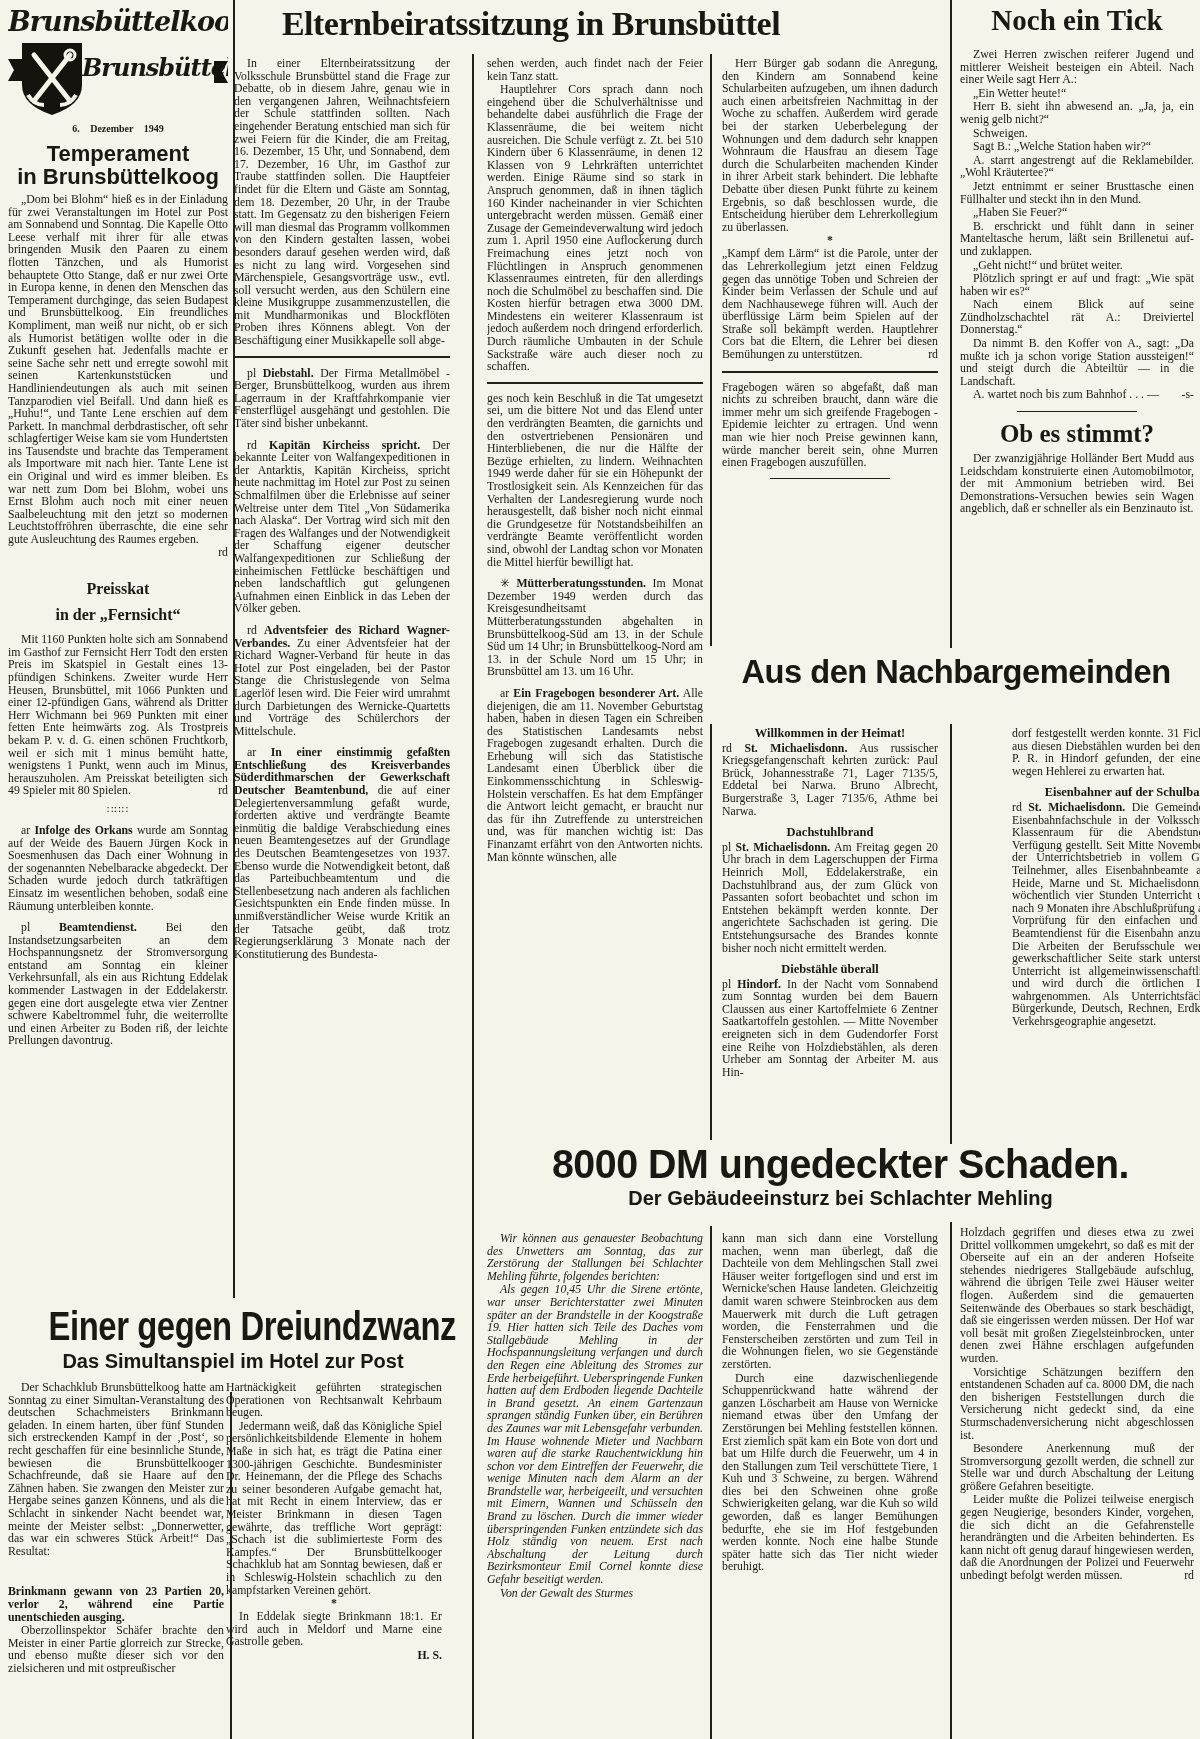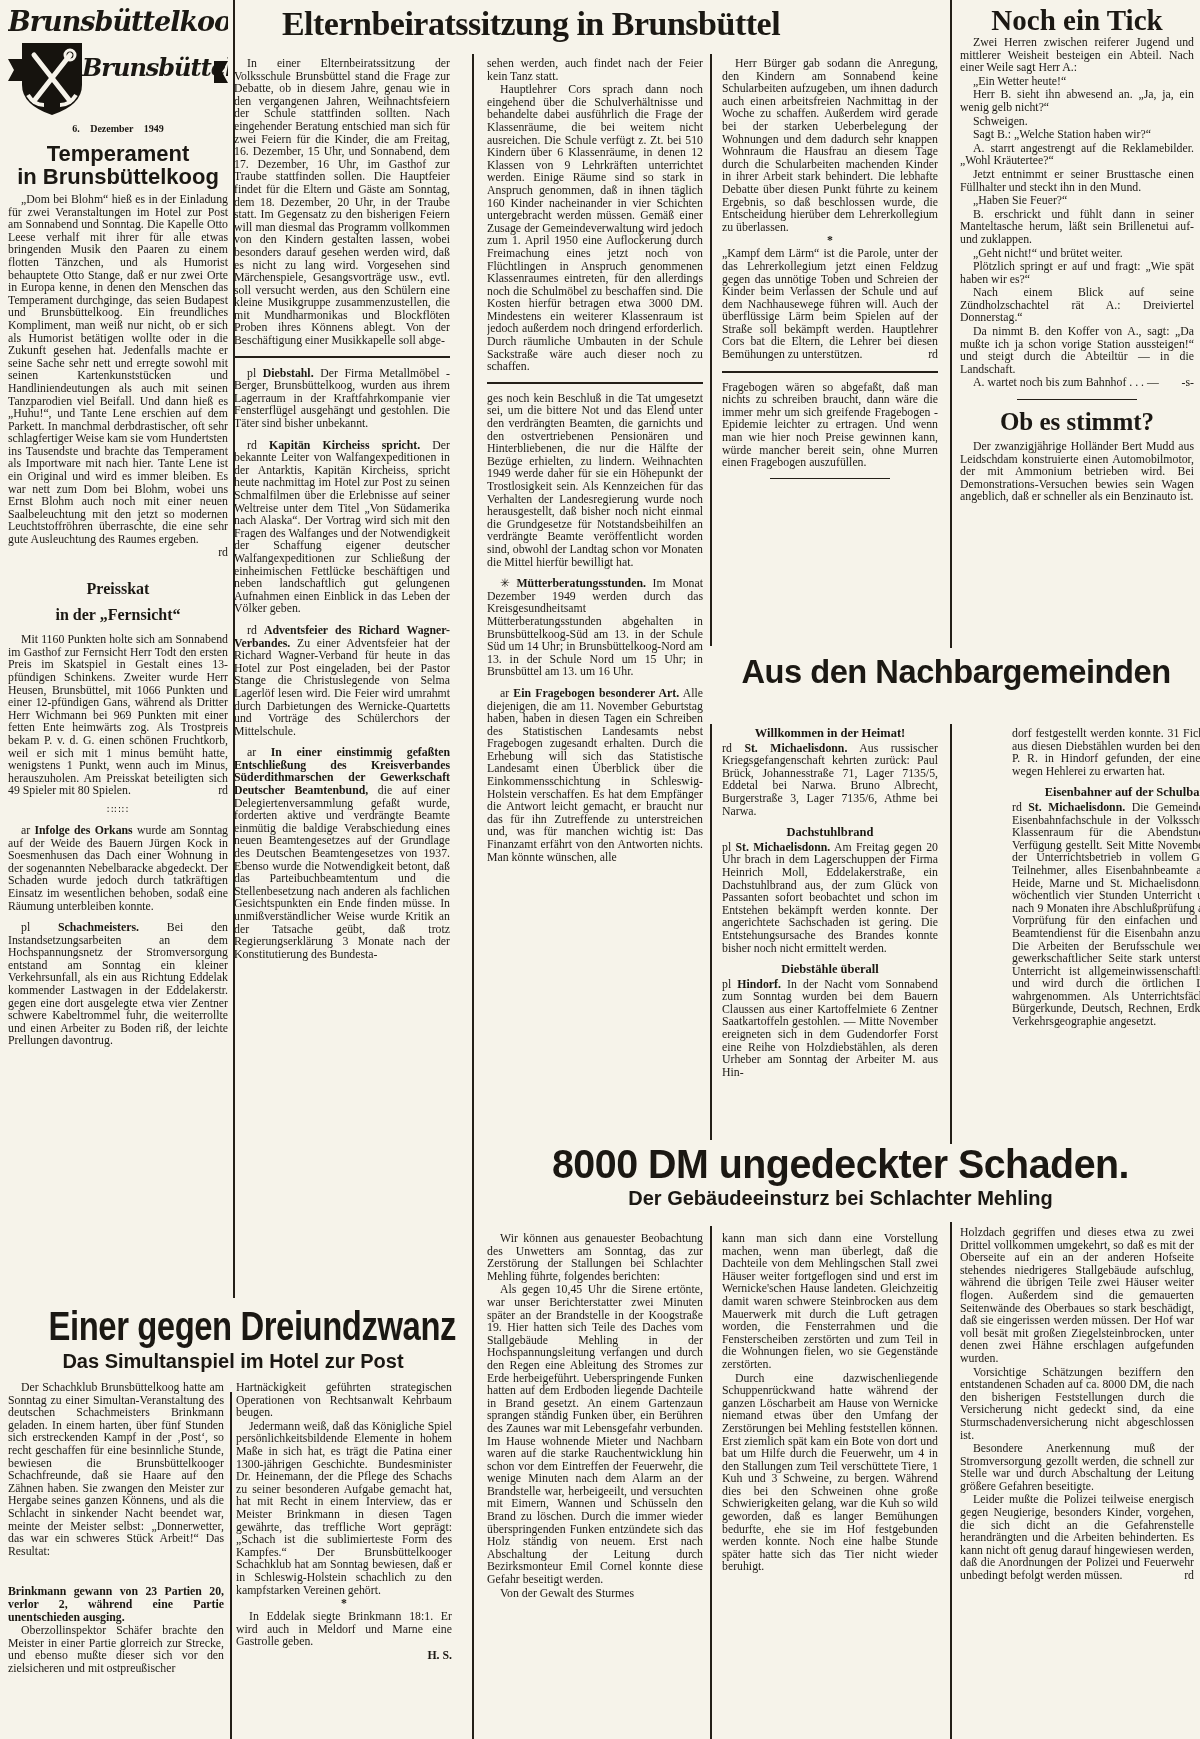--- a/index.html
+++ b/index.html
@@ -102,21 +102,21 @@
       <div class="clear"></div>
     </div>
 
     <div class="squiggle">∷∷∷</div>
 
     <div class="body-text">
       <p class="item"><span class="tag">ar</span>
         <b class="lead">Infolge des Orkans</b>
         <span>wurde am Sonntag auf der Weide des Bauern Jürgen Kock in Soesmenhusen das Dach einer Wohnung in der sogenannten Nebelbaracke abgedeckt. Der Schaden wurde jedoch durch tatkräftigen Einsatz im wesentlichen behoben, sodaß eine Räumung unterbleiben konnte.</span></p>
       <p class="item"><span class="tag">pl</span>
-        <b class="lead">Schachmeisters.</b>
+        <b class="lead">Beamtendienst.</b>
         <span>Bei den Instandsetzungsarbeiten an dem Hochspannungsnetz der Stromversorgung entstand am Sonntag ein kleiner Verkehrsunfall, als ein aus Richtung Eddelak kommender Lastwagen in der Eddelakerstr. gegen eine dort ausgelegte etwa vier Zentner schwere Kabeltrommel fuhr, die weiterrollte und einen Arbeiter zu Boden riß, der leichte Prellungen davontrug.</span></p>
     </div>
   </div>
 
   <div class="abs hl-main" style="left:248px;top:6px;width:566px;">Elternbeiratssitzung in Brunsbüttel</div>
 
   <div class="abs body-text" style="left:234px;top:57px;width:216px;height:1238px;overflow:hidden;">
     <p>In einer Elternbeiratssitzung der Volksschule Brunsbüttel stand die Frage zur Debatte, ob in diesem Jahre, genau wie in den vergangenen Jahren, Weihnachtsfeiern der Schule stattfinden sollten. Nach eingehender Beratung entschied man sich für zwei Feiern für die Kinder, die am Freitag, 16. Dezember, 15 Uhr, und Sonnabend, dem 17. Dezember, 16 Uhr, im Gasthof zur Traube stattfinden sollen. Die Hauptfeier findet für die Eltern und Gäste am Sonntag, dem 18. Dezember, 20 Uhr, in der Traube statt. Im Gegensatz zu den bisherigen Feiern will man diesmal das Programm vollkommen von den Kindern gestalten lassen, wobei besonders darauf gesehen werden wird, daß es nicht zu lang wird. Vorgesehen sind Märchenspiele, Gesangsvorträge usw., evtl. soll versucht werden, aus den Schülern eine kleine Musikgruppe zusammenzustellen, die mit Mundharmonikas und Blockflöten Proben ihres Könnens ablegt. Von der Beschäftigung einer Musikkapelle soll abge-</p>
     <hr class="colrule">
     <p class="item"><span class="tag">pl</span>
@@ -169,21 +169,21 @@
       <b class="lead">St. Michaelisdonn.</b>
       <span>Am Freitag gegen 20 Uhr brach in dem Lagerschuppen der Firma Heinrich Moll, Eddelakerstraße, ein Dachstuhlbrand aus, der zum Glück von Passanten sofort beobachtet und schon im Entstehen bekämpft werden konnte. Der angerichtete Sachschaden ist gering. Die Entstehungsursache des Brandes konnte bisher noch nicht ermittelt werden.</span></p>
     <div class="subhead3">Diebstähle überall</div>
     <p class="noind"><span class="tag">pl</span>
       <b class="lead">Hindorf.</b>
       <span>In der Nacht vom Sonnabend zum Sonntag wurden bei dem Bauern Claussen aus einer Kartoffelmiete 6 Zentner Saatkartoffeln gestohlen. — Mitte November ereigneten sich in dem Gudendorfer Forst eine Reihe von Holzdiebstählen, als deren Urheber am Sonntag der Arbeiter M. aus Hin-</span></p>
   </div>
 
   <div class="abs" style="left:960px;top:4px;width:234px;height:644px;overflow:hidden;">
     <div class="hl-serif" style="font-size:29px;line-height:32px;">Noch ein Tick</div>
-    <div class="body-text" style="margin-top:0;">
+    <div class="body-text" style="margin-top:12px;">
       <p>Zwei Herren zwischen reiferer Jugend und mittlerer Weisheit besteigen ein Abteil. Nach einer Weile sagt Herr A.:</p>
       <p>„Ein Wetter heute!“</p>
       <p>Herr B. sieht ihn abwesend an. „Ja, ja, ein wenig gelb nicht?“</p>
       <p>Schweigen.</p>
       <p>Sagt B.: „Welche Station haben wir?“</p>
       <p>A. starrt angestrengt auf die Reklamebilder. „Wohl Kräutertee?“</p>
       <p>Jetzt entnimmt er seiner Brusttasche einen Füllhalter und steckt ihn in den Mund.</p>
       <p>„Haben Sie Feuer?“</p>
       <p>B. erschrickt und fühlt dann in seiner Manteltasche herum, läßt sein Brillenetui auf- und zuklappen.</p>
       <p>„Geht nicht!“ und brütet weiter.</p>
@@ -207,21 +207,21 @@
     <p class="noind"><span class="tag">rd</span>
       <b class="lead">St. Michaelisdonn.</b>
       <span>Die Gemeinde hat der Eisenbahnfachschule in der Volksschule einen Klassenraum für die Abendstunden zur Verfügung gestellt. Seit Mitte November ist jetzt der Unterrichtsbetrieb in vollem Gange. 23 Teilnehmer, alles Eisenbahnbeamte aus Burg, Heide, Marne und St. Michaelisdonn, erhalten wöchentlich vier Stunden Unterricht und legen nach 9 Monaten ihre Abschlußprüfung ab, die als Vorprüfung für den einfachen und mitleren Beamtendienst für die Eisenbahn anzusehen ist. Die Arbeiten der Berufsschule werden von gewerkschaftlicher Seite stark unterstützt. Der Unterricht ist allgemeinwissenschaftlicher Art und wird durch die örtlichen Lehrkräfte wahrgenommen. Als Unterrichtsfächer sind Bürgerkunde, Deutsch, Rechnen, Erdkunde und Verkehrsgeographie angesetzt.</span></p>
   </div>
 
   <div class="abs" style="left:487px;top:1142px;width:707px;">
     <div class="hl-sans-big" style="font-size:41px;line-height:44px;">8000 DM ungedeckter Schaden.</div>
     <div class="subhead-sans" style="font-size:20px;line-height:24px;">Der Gebäudeeinsturz bei Schlachter Mehling</div>
   </div>
 
-  <div class="abs body-text" style="left:487px;top:1232px;width:216px;height:505px;overflow:hidden;">
+  <div class="abs body-text" style="left:487px;top:1232px;width:216px;height:505px;overflow:hidden;font-style:italic;">
     <p>Wir können aus genauester Beobachtung des Unwetters am Sonntag, das zur Zerstörung der Stallungen bei Schlachter Mehling führte, folgendes berichten:</p>
     <p>Als gegen 10,45 Uhr die Sirene ertönte, war unser Berichterstatter zwei Minuten später an der Brandstelle in der Koogstraße 19. Hier hatten sich Teile des Daches vom Stallgebäude Mehling in der Hochspannungsleitung verfangen und durch den Regen eine Ableitung des Stromes zur Erde herbeigeführt. Ueberspringende Funken hatten auf dem Erdboden liegende Dachteile in Brand gesetzt. An einem Gartenzaun sprangen ständig Funken über, ein Berühren des Zaunes war mit Lebensgefahr verbunden. Im Hause wohnende Mieter und Nachbarn waren auf die starke Rauchentwicklung hin schon vor dem Eintreffen der Feuerwehr, die wenige Minuten nach dem Alarm an der Brandstelle war, herbeigeeilt, und versuchten mit Eimern, Wannen und Schüsseln den Brand zu löschen. Durch die immer wieder überspringenden Funken entzündete sich das Holz ständig von neuem. Erst nach Abschaltung der Leitung durch Bezirksmonteur Emil Cornel konnte diese Gefahr beseitigt werden.</p>
     <p>Von der Gewalt des Sturmes</p>
   </div>
   <div class="abs body-text" style="left:722px;top:1232px;width:216px;height:505px;overflow:hidden;">
     <p class="noind">kann man sich dann eine Vorstellung machen, wenn man überlegt, daß die Dachteile von dem Mehlingschen Stall zwei Häuser weiter fortgeflogen sind und erst im Wernicke'schen Hause landeten. Gleichzeitig damit waren schwere Steinbrocken aus dem Mauerwerk mit durch die Luft getragen worden, die Fensterrahmen und die Fensterscheiben zerstörten und zum Teil in die Wohnungen fielen, wo sie Gegenstände zerstörten.</p>
     <p>Durch eine dazwischenliegende Schuppenrückwand hatte während der ganzen Löscharbeit am Hause von Wernicke niemand etwas über den Umfang der Zerstörungen bei Mehling feststellen können. Erst ziemlich spät kam ein Bote von dort und bat um Hilfe durch die Feuerwehr, um 4 in den Stallungen zum Teil verschüttete Tiere, 1 Kuh und 3 Schweine, zu bergen. Während dies bei den Schweinen ohne große Schwierigkeiten gelang, war die Kuh so wild geworden, daß es langer Bemühungen bedurfte, ehe sie im Hof festgebunden werden konnte. Noch eine halbe Stunde später hatte sich das Tier nicht wieder beruhigt.</p>
   </div>
   <div class="abs body-text" style="left:960px;top:1226px;width:234px;height:510px;overflow:hidden;">
     <p class="noind">Holzdach gegriffen und dieses etwa zu zwei Drittel vollkommen umgekehrt, so daß es mit der Oberseite auf ein an der anderen Hofseite stehendes niedrigeres Stallgebäude aufschlug, während die übrigen Teile zwei Häuser weiter flogen. Außerdem sind die gemauerten Seitenwände des Oberbaues so stark beschädigt, daß sie eingerissen werden müssen. Der Hof war voll besät mit großen Ziegelsteinbrocken, unter denen zwei Hähne erschlagen aufgefunden wurden.</p>
@@ -234,21 +234,21 @@
 
   <div class="abs" style="left:8px;top:1304px;width:450px;height:433px;overflow:hidden;">
     <div class="hl-sans-big" style="font-size:40px;line-height:44px;white-space:nowrap;transform:scaleX(.82);">Einer gegen Dreiundzwanzig</div>
     <div class="subhead-sans" style="font-size:20px;line-height:24px;margin-top:1px;">Das Simultanspiel im Hotel zur Post</div>
     <div style="display:flex;margin-top:8px;">
       <div class="body-text" style="width:216px;">
         <p>Der Schachklub Brunsbüttelkoog hatte am Sonntag zu einer Simultan-Veranstaltung des deutschen Schachmeisters Brinkmann geladen. In einem harten, über fünf Stunden sich erstreckenden Kampf in der ‚Post‘, so recht geschaffen für eine besinnliche Stunde, bewiesen die Brunsbüttelkooger Schachfreunde, daß sie Haare auf den Zähnen haben. Sie zwangen den Meister zur Hergabe seines ganzen Könnens, und als die Schlacht in sinkender Nacht beendet war, meinte der Meister selbst: „Donnerwetter, das war ein schweres Stück Arbeit!“ Das Resultat:</p>
         <p class="noind" style="font-weight:bold;margin-top:28px;">Brinkmann gewann von 23 Partien 20, verlor 2, während eine Partie unentschieden ausging.</p>
         <p>Oberzollinspektor Schäfer brachte den Meister in einer Partie glorreich zur Strecke, und ebenso mußte dieser sich vor den zielsicheren und mit ostpreußischer</p>
       </div>
-      <div class="body-text" style="width:216px;margin-left:12px;">
+      <div class="body-text" style="width:216px;margin-left:2px;">
         <p class="noind">Hartnäckigkeit geführten strategischen Operationen von Rechtsanwalt Kehrbaum beugen.</p>
         <p>Jedermann weiß, daß das Königliche Spiel persönlichkeitsbildende Elemente in hohem Maße in sich hat, es trägt die Patina einer 1300-jährigen Geschichte. Bundesminister Dr. Heinemann, der die Pflege des Schachs zu seiner besonderen Aufgabe gemacht hat, hat mit Recht in einem Interview, das er Meister Brinkmann in diesen Tagen gewährte, das treffliche Wort geprägt: „Schach ist die sublimierteste Form des Kampfes.“ Der Brunsbüttelkooger Schachklub hat am Sonntag bewiesen, daß er in Schleswig-Holstein schachlich zu den kampfstarken Vereinen gehört.</p>
         <div class="star-sep">*</div>
         <p>In Eddelak siegte Brinkmann 18:1. Er wird auch in Meldorf und Marne eine Gastrolle geben.</p>
         <p class="noind">
             <span class="sig-bold">H. S.</span>
           </p>
         <div class="clear"></div>
       </div>
     </div>

